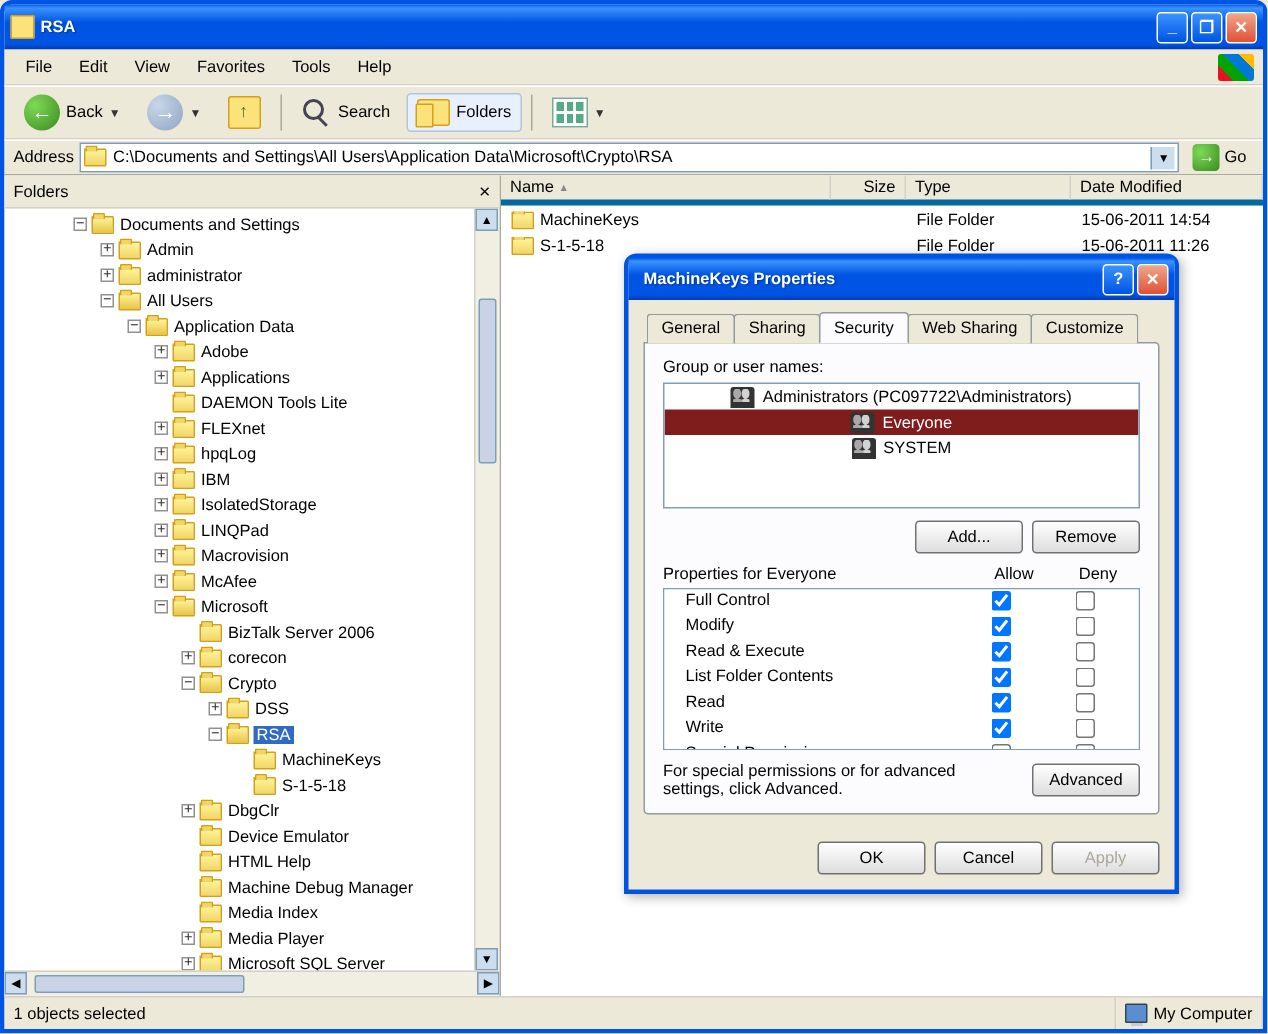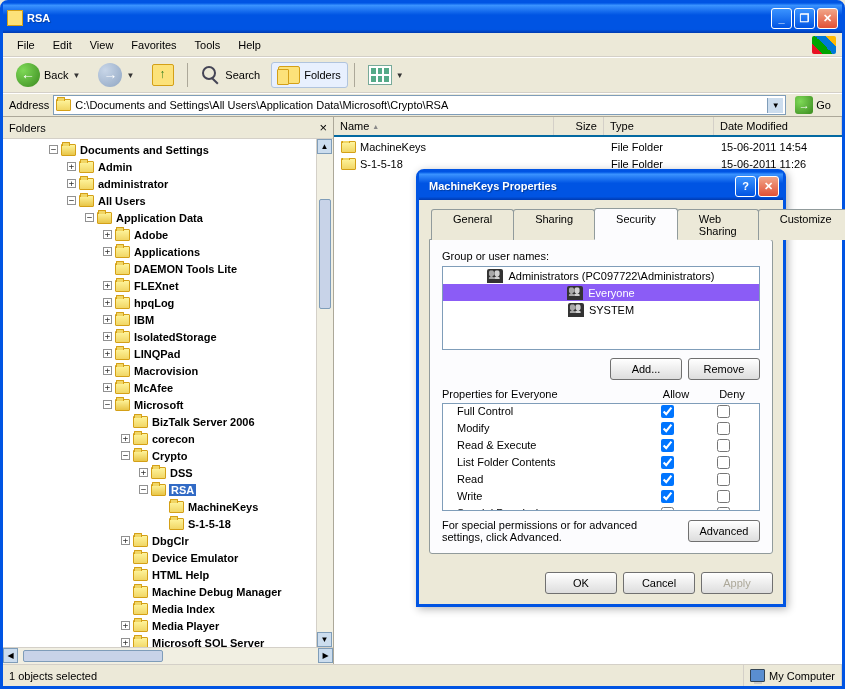--- a/index.html
+++ b/index.html
@@ -55,48 +55,48 @@
 .scr-arrow { position: absolute; width: 15px; height: 15px; background: #cde; border: 1px solid #7f9db9; font-size: 8px; text-align: center; line-height: 13px; }
 .tree ul { list-style: none; }
 .tree li { white-space: nowrap; }
 .tree-row { display: flex; align-items: center; height: 17px; gap: 3px; }
 .tree-row.selected span.label { background: #316ac5; color: white; padding: 0 2px; }
 .expando { width: 9px; height: 9px; border: 1px solid #919191; background: white; text-align: center; line-height: 7px; font-size: 9px; cursor: pointer; color: #333; font-family: monospace; }
 .expando-sp { width: 9px; height: 9px; }
 .folder-icon { width: 15px; height: 12px; background: linear-gradient(to bottom, #fef49c, #f1d665); border: 1px solid #d4a017; border-radius: 0 1px 1px 1px; position: relative; flex-shrink: 0; }
 .folder-icon.open { background: linear-gradient(to bottom, #fef49c, #e8c547); }
 .folder-icon::before { content: ''; position: absolute; top: -3px; left: 0; width: 6px; height: 3px; background: #f1d665; border: 1px solid #d4a017; border-bottom: none; border-radius: 1px 1px 0 0; }
-.label { padding: 0 1px; font-weight: bold; }
+.label { padding: 0 1px; }
 
 .list-pane { flex: 1; display: flex; flex-direction: column; background: white; }
-.list-header { display: flex; height: 20px; background: #ece9d8; border-bottom: 2px solid #0369a1; }
+.list-header { display: flex; height: 20px; background: #ece9d8; border-bottom: 4px solid #0369a1; }
 .list-col { padding: 2px 6px; border-right: 1px solid #d4d0c8; display: flex; align-items: center; gap: 3px; cursor: pointer; }
 .list-col .sort { font-size: 7px; color: #888; }
 .list-body { flex: 1; padding: 1px; }
 .list-row { display: flex; height: 17px; align-items: center; }
 .list-cell { padding: 0 6px; overflow: hidden; white-space: nowrap; }
 
 .statusbar { height: 22px; background: #ece9d8; border-top: 1px solid #d4d0c8; display: flex; align-items: center; }
 .status-cell { padding: 2px 6px; border-right: 1px solid #d4d0c8; height: 100%; display: flex; align-items: center; gap: 4px; }
 .status-cell:first-child { flex: 1; }
 .comp-icon { width: 15px; height: 13px; background: #5a8ed0; border: 1px solid #345; border-radius: 1px; position: relative; }
 .comp-icon::after { content: ''; position: absolute; bottom: -3px; left: 3px; width: 8px; height: 2px; background: #ccc; }
 
 
 .dialog { position: absolute; left: 416px; top: 169px; width: 370px; border: 3px solid #0054e3; border-radius: 8px 8px 0 0; background: #ece9d8; box-shadow: 2px 2px 8px rgba(0,0,0,0.3); }
 .dialog .titlebar { height: 28px; }
 .dialog-body { padding: 8px 10px 10px; }
 .tabs { display: flex; position: relative; top: 1px; z-index: 2; gap: 0; padding-left: 2px; }
-.tab { padding: 3px 21px; background: #ece9d8; border: 1px solid #919b9c; border-bottom: none; border-radius: 3px 3px 0 0; cursor: pointer; font-size: 11px; margin-right: -1px; }
+.tab { padding: 3px 9px; background: #ece9d8; border: 1px solid #919b9c; border-bottom: none; border-radius: 3px 3px 0 0; cursor: pointer; font-size: 11px; margin-right: -1px; }
 .tab.active { background: #fcfcfe; border-bottom: 1px solid #fcfcfe; position: relative; z-index: 3; padding-top: 4px; margin-top: -1px; }
 .tab-panel { border: 1px solid #919b9c; background: #fcfcfe; padding: 10px 12px; border-radius: 0 3px 3px 3px; }
 .group-label { margin-bottom: 4px; }
 .listbox { background: white; border: 1px solid #7f9db9; height: 84px; overflow: auto; }
 .lb-row { display: flex; align-items: center; gap: 5px; padding: 1px 3px; height: 17px; justify-content: center; }
-.lb-row.selected { background: #8b5cf6; color: white; }
+.lb-row.selected { background: #7f1d1d; color: white; }
 .grp-icon { width: 16px; height: 14px; background: #333; border-radius: 2px 2px 0 0; position: relative; flex-shrink: 0; }
 .grp-icon::after { content:'👥'; font-size:10px; position:absolute; left:1px; top:-1px; filter: grayscale(1) brightness(1.6); }
 .btn-row { display: flex; justify-content: flex-end; gap: 6px; margin: 8px 0; }
 .xp-btn { min-width: 72px; height: 22px; background: linear-gradient(to bottom, #fff, #eee, #ddd); border: 1px solid #707070; border-radius: 3px; cursor: pointer; font-size: 11px; padding: 0 10px; }
 .xp-btn:disabled { color: #aca899; cursor: default; }
 .perm-header { display: flex; margin-bottom: 3px; }
 .perm-header span:first-child { flex: 1; }
 .perm-header span.col { width: 56px; text-align: center; }
 .perm-box { background: white; border: 1px solid #7f9db9; height: 108px; overflow-y: scroll; padding: 1px 0; }
 .perm-row { display: flex; align-items: flex-start; height: 17px; padding: 0 8px 0 14px; }

